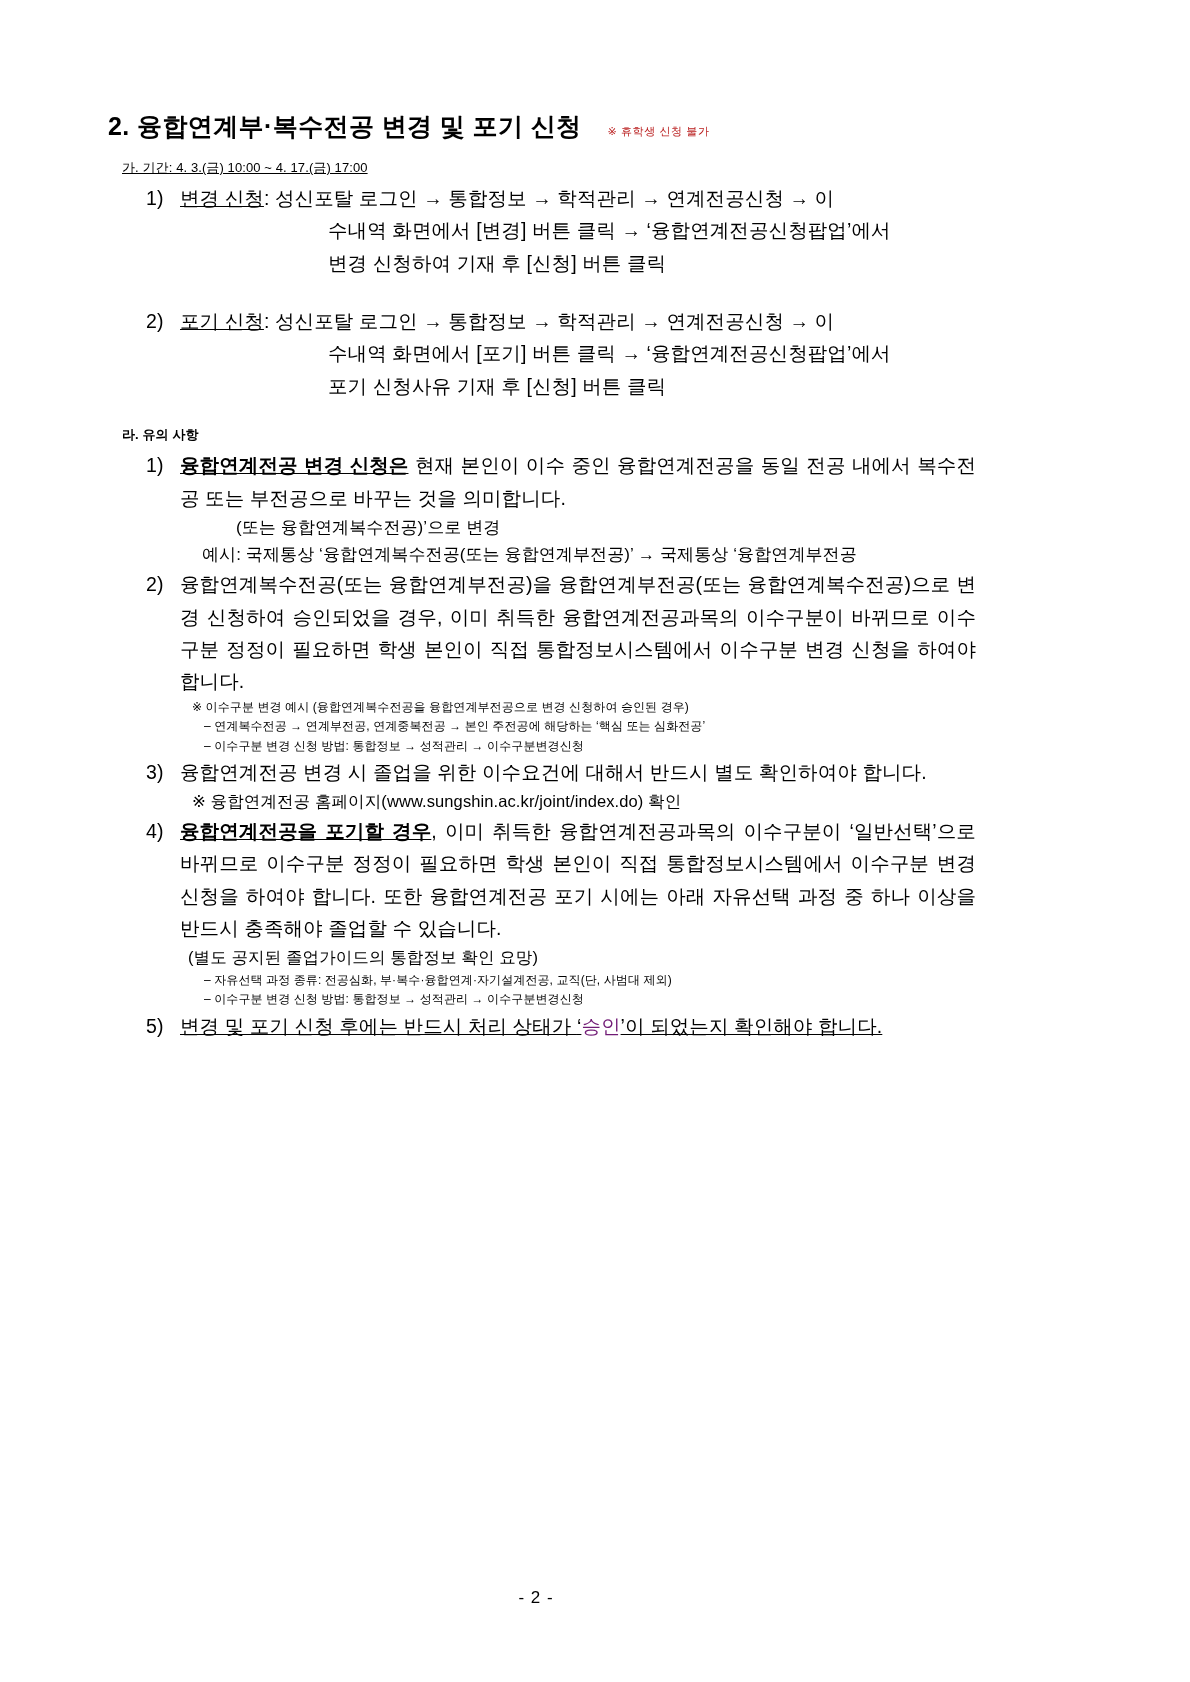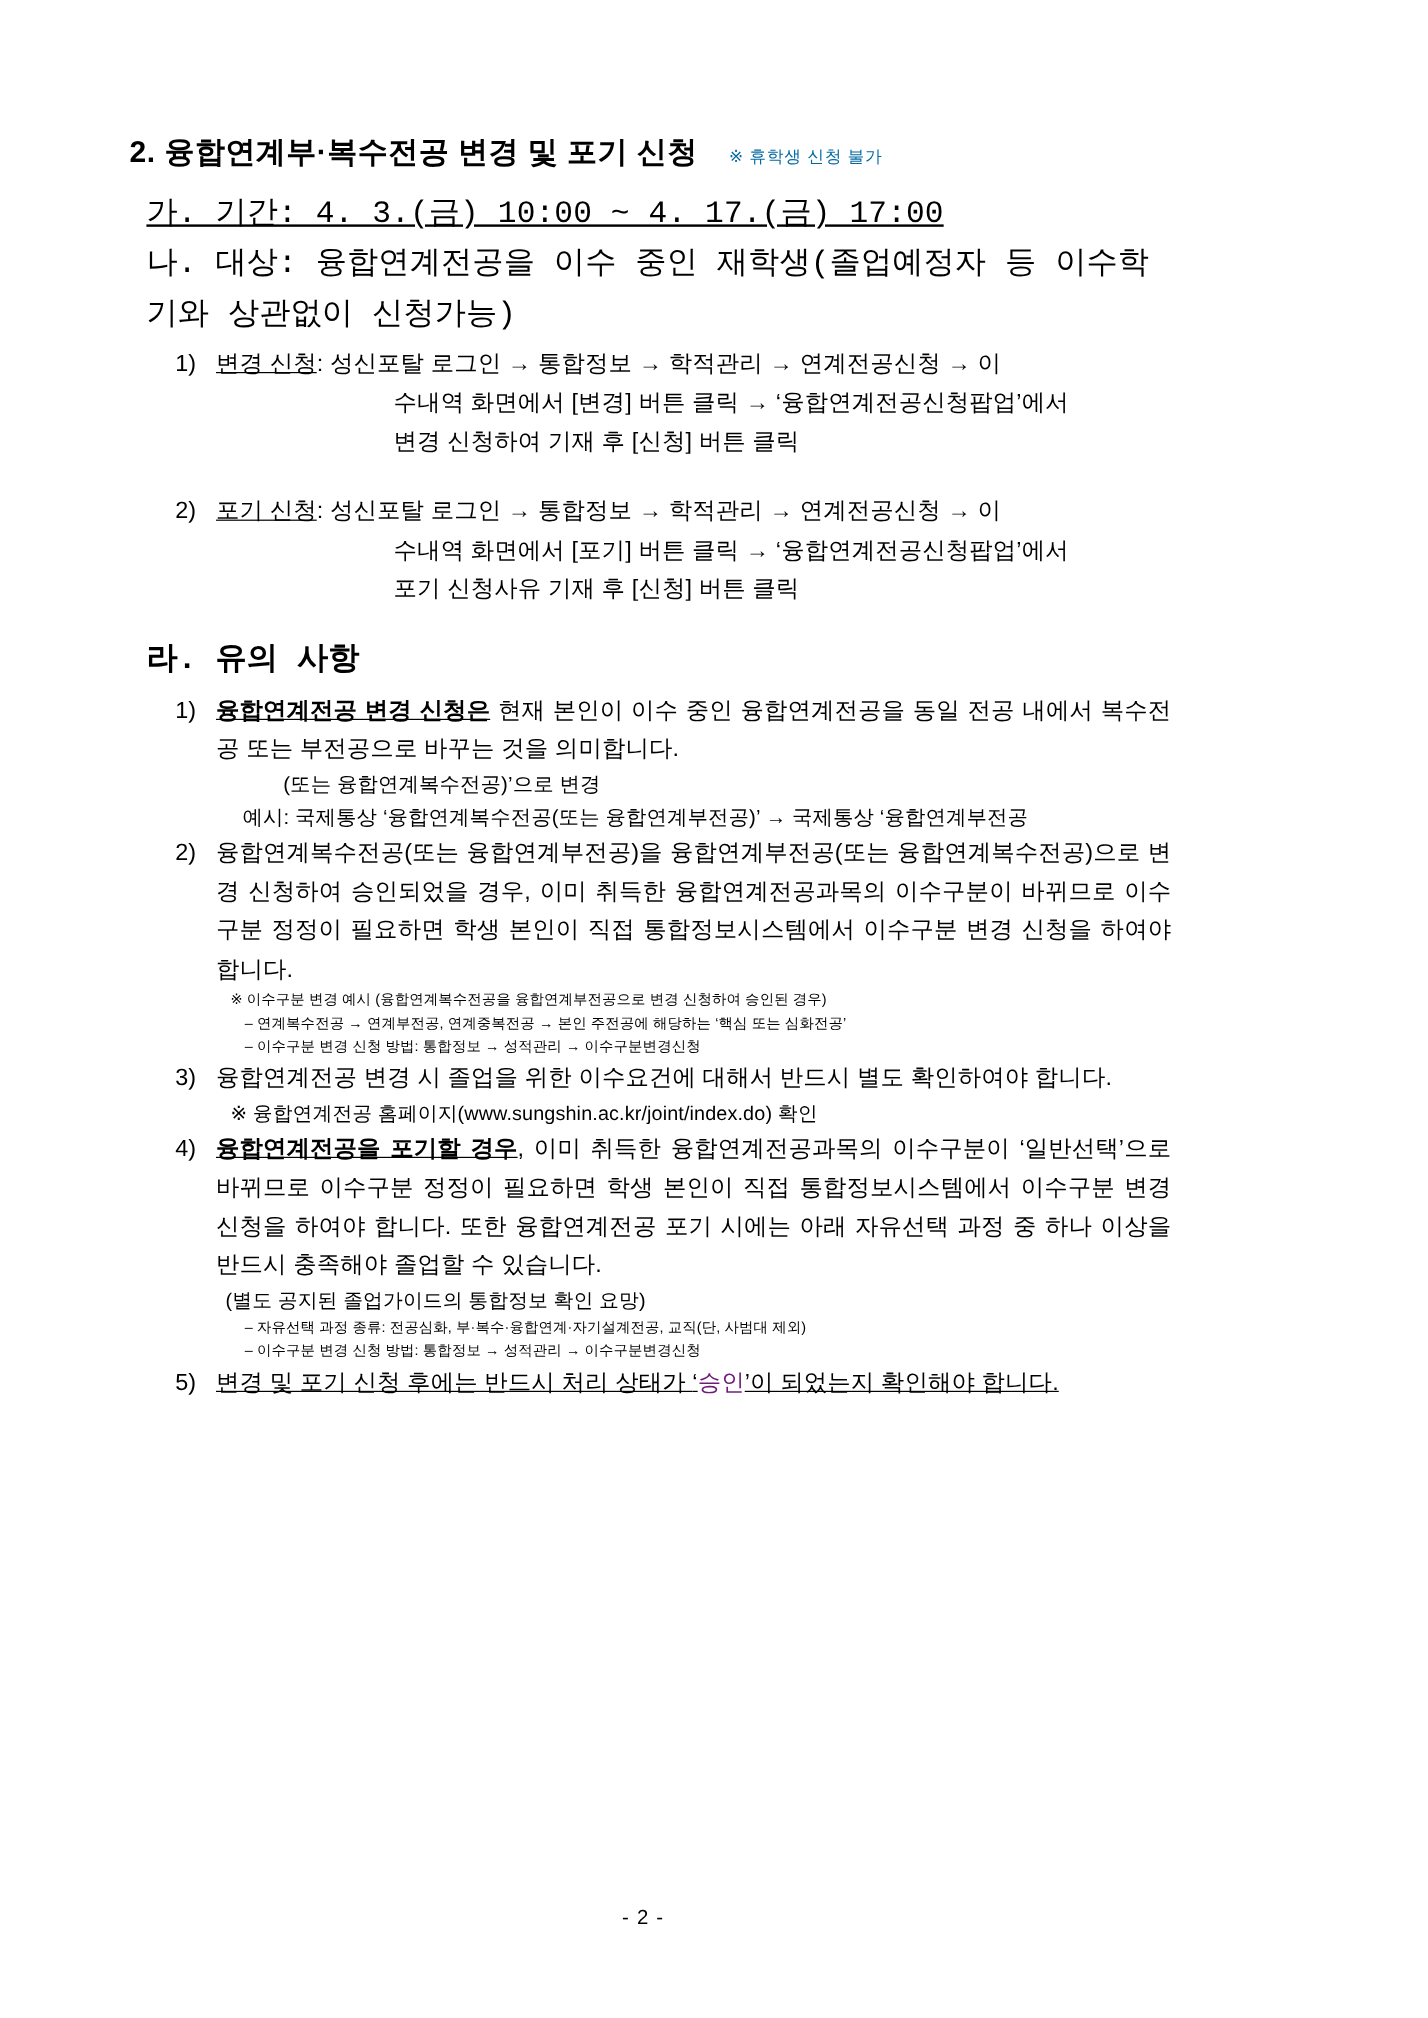--- a/index.html
+++ b/index.html
@@ -30,33 +30,32 @@
     gap: 26px;
     margin-bottom: 14px;
   }
   .section-title {
     font-size: 25px;
     font-weight: bold;
     letter-spacing: 0.4px;
     white-space: nowrap;
   }
   .section-note {
-    font-size: 14px;
-    color: #0369a1;
+    font-size: 11px;
+    color: #b91c1c;
     letter-spacing: 0.6px;
     white-space: nowrap;
   }
 
   
   .lvl1 {
-    font-size: 26px;
+    font-size: 13px;
     line-height: 1.62;
     margin-left: 14px;
     letter-spacing: 0.1px;
-    font-family: Liberation Mono, monospace;
   }
   .lvl1.b {
     font-weight: bold;
     margin-top: 22px;
     margin-bottom: 4px;
   }
   .u { text-decoration: underline; }
   .bold { font-weight: bold; }
 
   .item {
@@ -125,21 +124,20 @@
   <div class="section-title-row">
     <div class="section-title">
       <span>2.</span>
       <span>융합연계부·복수전공 변경 및 포기 신청</span>
     </div>
     <div class="section-note">※ 휴학생 신청 불가</div>
   </div>
 
   <div class="lvl1 u">가. 기간: 4. 3.(금) 10:00 ~ 4. 17.(금) 17:00</div>
 
-  <div class="lvl1">나. 대상: 융합연계전공을 이수 중인 재학생(졸업예정자 등 이수학기와 상관없이 신청가능)</div>
 
 
   <div class="item steps" style="margin-top:4px;">
     <div class="marker">1)</div>
     <div class="body">
       <span class="ln">
         <span class="u">변경 신청</span><span>: 성신포탈 로그인  →  통합정보  →  학적관리  →  연계전공신청  →  이</span>
       </span>
       <span class="ln pad">수내역 화면에서 [변경] 버튼 클릭 → ‘융합연계전공신청팝업’에서</span>
       <span class="ln pad">변경 신청하여 기재 후 [신청] 버튼 클릭</span>

